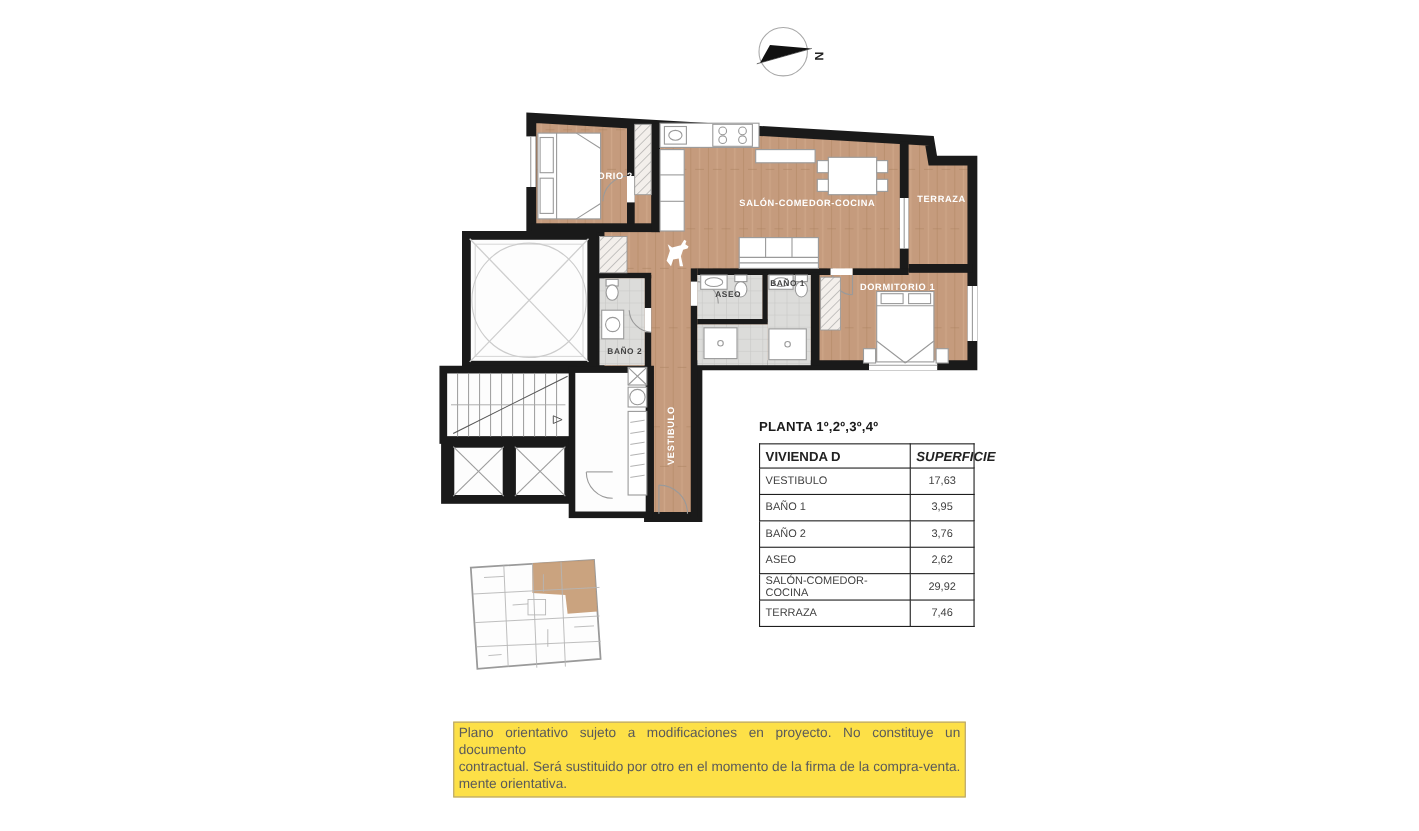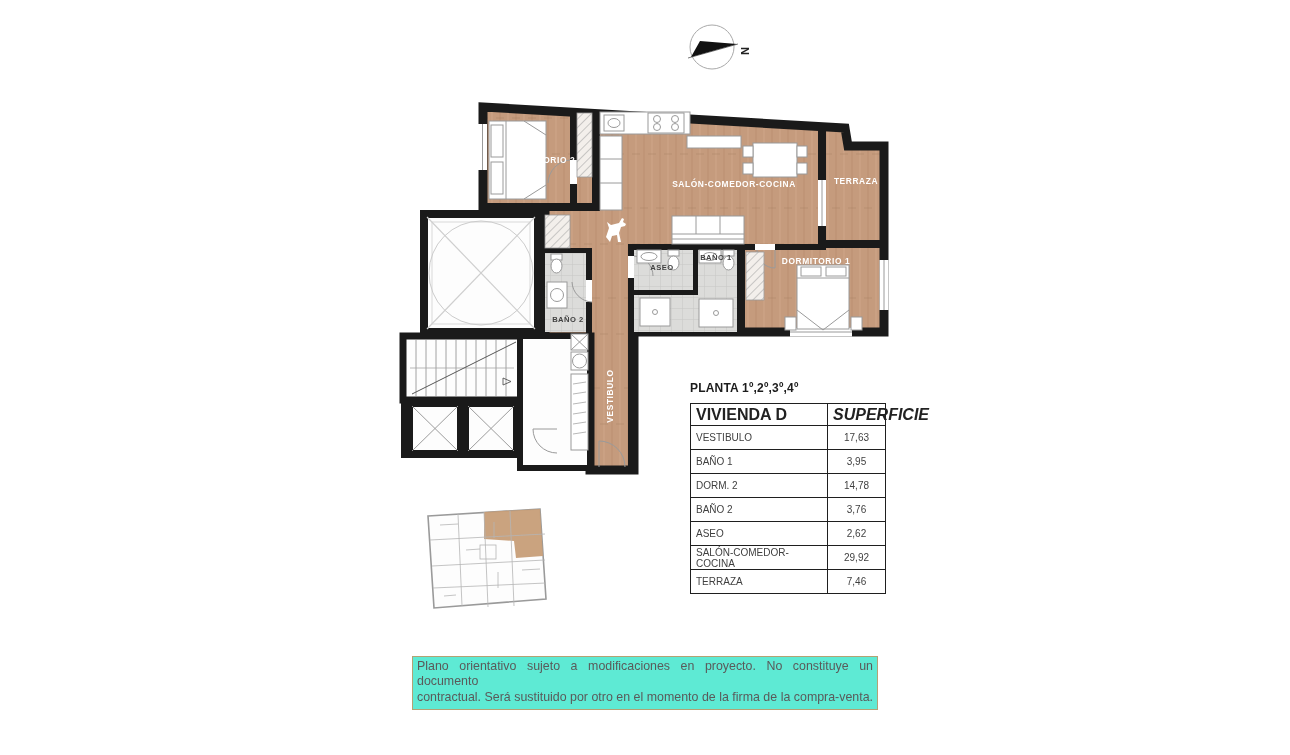--- a/index.html
+++ b/index.html
@@ -18,29 +18,29 @@
   .bathlabel{fill:#414141;font-weight:bold;font-size:7.6px;letter-spacing:.5px;}
   .win{fill:#ffffff;}
   .winline{stroke:#9a9a9a;stroke-width:1;}
   .arc{stroke:#9a9a9a;stroke-width:1;fill:none;}
   .hatchbox{fill:url(#hatch);stroke:#9a9a9a;stroke-width:.8;}
 
   .table-block{position:absolute;left:690px;top:349px;width:216px;margin-top:32px;}
   .planta-title{font-weight:bold;font-size:12px;color:#1b1b1b;letter-spacing:.2px;margin:0 0 8px 0;}
   table.areas{border-collapse:collapse;width:196px;table-layout:fixed;}
   table.areas th,table.areas td{border:1.7px solid var(--table_border,#1f1f1f);padding:0 5px;color:#3f3f3f;font-size:10px;}
-  table.areas th{height:21px;font-size:16px;color:#222;}
+  table.areas th{height:21px;font-size:12px;color:#222;}
   table.areas th:first-child{text-align:left;width:126px;}
   table.areas th:last-child{text-align:left;font-style:italic;}
   table.areas td:first-child{text-align:left;height:23px;}
   table.areas td:last-child{text-align:center;}
   table.areas tr.total td{font-weight:bold;color:#1d1d1d;font-size:9.6px;height:auto;padding:3px 5px;line-height:1.25;}
 
   .disclaimer{position:absolute;left:412px;top:656px;width:456px;border:1.2px solid var(--disclaimer_border,#b3a274);
-    padding:2px 4px 4px 4px;font-size:12.4px;color:#5a5a5a;line-height:15.3px;background:#5eead4;}
+    padding:2px 4px 4px 4px;font-size:12.4px;color:#5a5a5a;line-height:15.3px;background:#fde047;}
   .disclaimer .just{text-align:justify;text-align-last:justify;}
   .disclaimer .last{text-align:left;}
 </style>
 </head>
 <body>
 
 <div class="page">
 
 <svg class="plan" width="1290" height="755" viewBox="0 0 1290 755">
   <defs>
@@ -298,24 +298,20 @@
     <tbody id="area-rows">
           <tr>
             <td>VESTIBULO</td>
             <td>17,63</td>
           </tr>
           <tr>
             <td>BAÑO 1</td>
             <td>3,95</td>
           </tr>
           <tr>
-            <td>DORM. 2</td>
-            <td>14,78</td>
-          </tr>
-          <tr>
             <td>BAÑO 2</td>
             <td>3,76</td>
           </tr>
           <tr>
             <td>ASEO</td>
             <td>2,62</td>
           </tr>
           <tr>
             <td>SALÓN-COMEDOR-COCINA</td>
             <td>29,92</td>
@@ -324,15 +320,16 @@
             <td>TERRAZA</td>
             <td>7,46</td>
           </tr>
         </tbody>
   </table>
 </div>
 
 <div class="disclaimer" id="disclaimer-box">
       <div class="just">Plano orientativo sujeto a modificaciones en proyecto. No constituye un documento</div>
       <div class="just">contractual. Será sustituido por otro en el momento de la firma de la compra-venta.</div>
+      <div class="last">mente orientativa.</div>
     </div>
 
 </div>
 
 </body></html>

